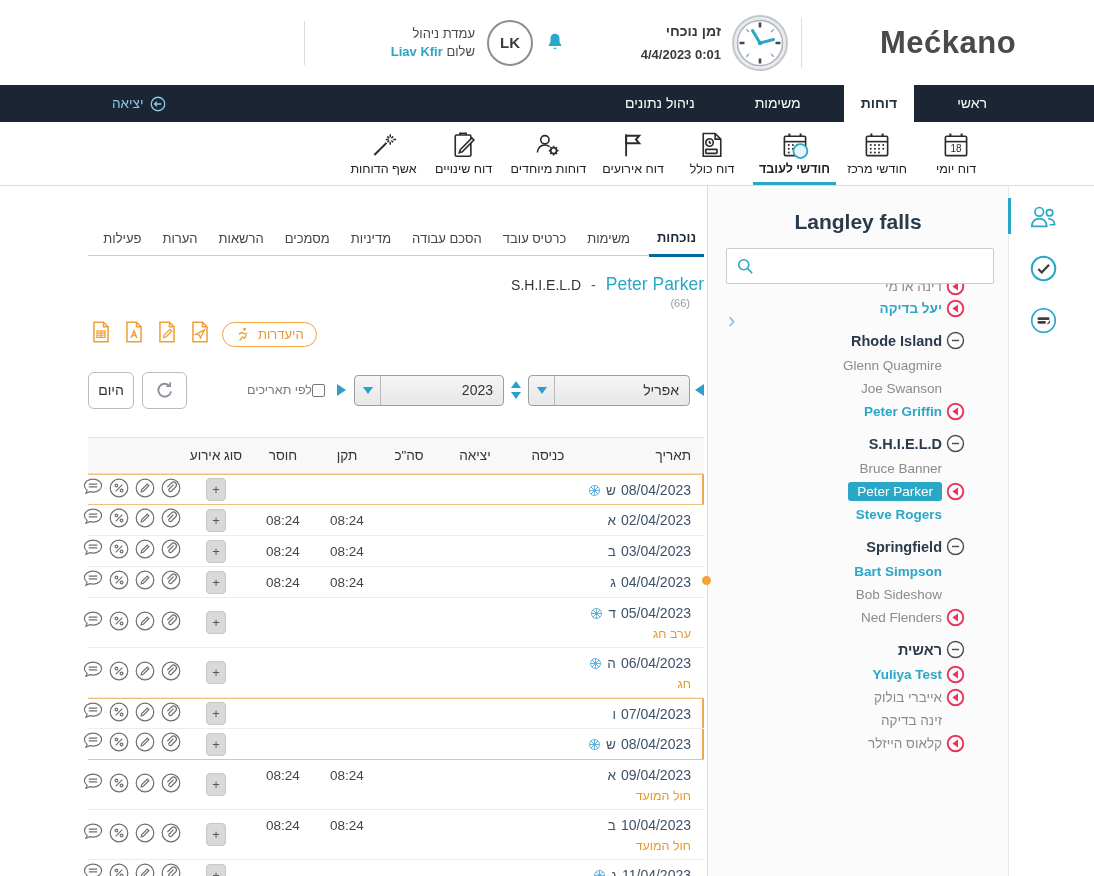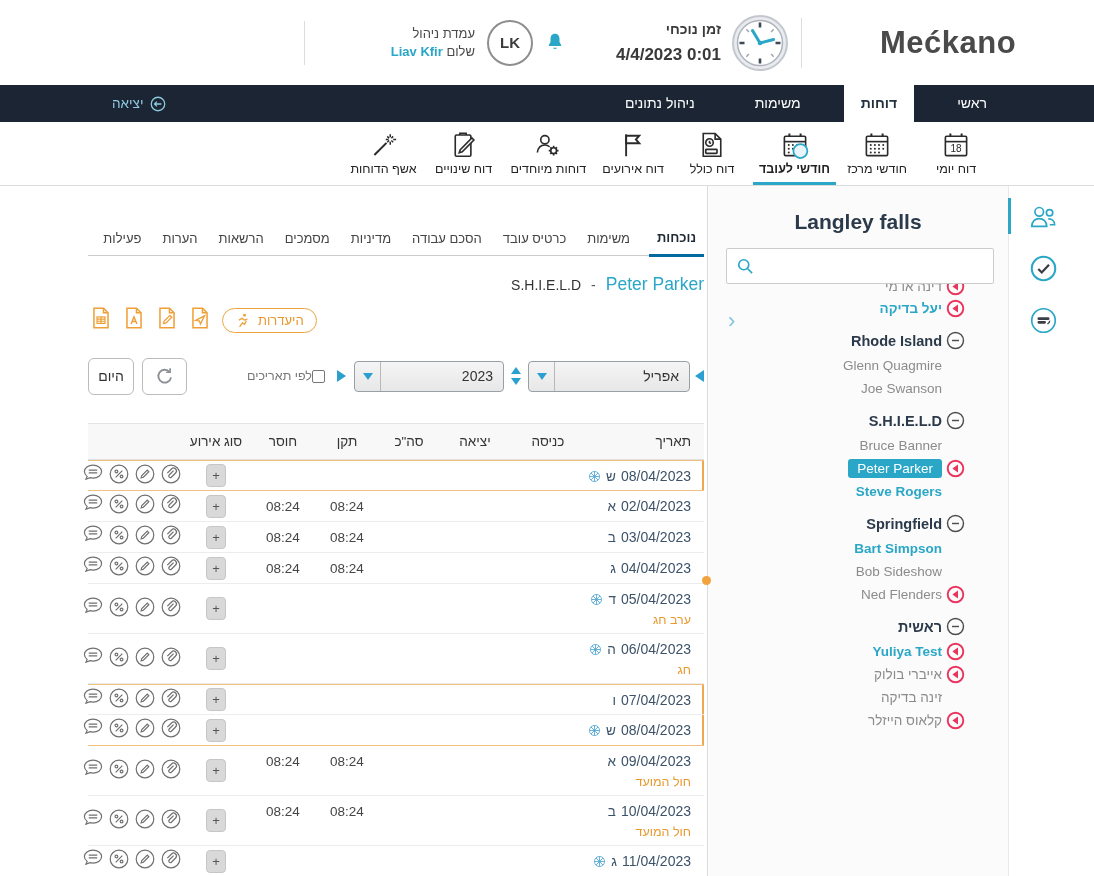--- a/index.html
+++ b/index.html
@@ -7,21 +7,21 @@
   body { font-family:"Liberation Sans","DejaVu Sans",sans-serif; background:#fff; direction:rtl; }
   .ic svg{display:block}
 
   
   .header{height:85px; display:flex; align-items:center; background:#fff;}
   .h-logo{width:292px; text-align:center; font-size:31px; color:#4a4a4a; font-weight:600; letter-spacing:.5px;}
   .h-sep{width:1px; height:50px; background:#ddd;}
   .h-clock{display:flex; align-items:center; gap:10px; margin-right:12px; width:182px;}
   .h-clock-txt{text-align:right;}
   .h-clock-label{font-size:14px; font-weight:bold; color:#3a3a3a;}
-  .h-clock-val{font-size:17px; font-weight:bold; color:#3a3a3a; margin-top:8px;}
+  .h-clock-val{font-size:13px; font-weight:bold; color:#3a3a3a; margin-top:8px;}
   .h-user{display:flex; align-items:center; gap:12px; margin-right:42px;}
   .avatar{width:46px; height:46px; border-radius:50%; border:2px solid #8e8e8e; background:#fff;
           display:flex; align-items:center; justify-content:center; font-weight:bold; font-size:15px; color:#3c3c3c;}
   .h-user-txt{text-align:right;}
   .h-station{font-size:13px; color:#4a4a4a;}
   .h-greet{font-size:13px; color:#4a4a4a; margin-top:3px;}
   .h-greet .uname{color:#2aa7c7; font-weight:bold;}
   .h-sep2{width:1px; height:44px; background:#ddd; margin-right:86px;}
 
   
@@ -367,20 +367,31 @@
           <span class="g-name">Rhode Island</span>
         </div>
         <div class="m-row">
           <span class="icon-slot"></span>
           <span class="m-name gray">Glenn Quagmire</span>
         </div>
         <div class="m-row">
           <span class="icon-slot"></span>
           <span class="m-name gray">Joe Swanson</span>
         </div>
+        <div class="m-row">
+          <span class="icon-slot">
+            <span class="ic">
+              <svg width="19" height="19" viewBox="0 0 20 20" fill="none">
+                <circle cx="10" cy="10" r="8.2" stroke="#e9355e" stroke-width="2"></circle>
+                <path d="M12.6 5.7 6.7 10l5.9 4.3z" fill="#e9355e"></path>
+              </svg>
+            </span>
+          </span>
+          <span class="m-name teal">Peter Griffin</span>
+        </div>
         <div class="g-row">
           <span class="icon-slot">
             <span class="ic">
               <svg width="19" height="19" viewBox="0 0 20 20" fill="none" stroke="#4d4d4d" stroke-width="1.5">
                 <circle cx="10" cy="10" r="8.4"></circle>
                 <path d="M6.3 10h7.4"></path>
               </svg>
             </span>
           </span>
           <span class="g-name">S.H.I.E.L.D</span>
@@ -497,20 +508,21 @@
           <div class="etab">הרשאות</div>
           <div class="etab">הערות</div>
           <div class="etab">פעילות</div>
         </div>
 
       <div class="emp-line">
         <span class="emp-name">Peter Parker</span>
         <span class="emp-dash">-</span>
         <span class="emp-group">S.H.I.E.L.D</span>
       </div>
+      <div class="emp-num">(66)</div>
 
       <div class="export-row">
         <span id="export-icons" style="display:flex;gap:7px">
             <span class="exp-btn"><svg width="26" height="26" viewBox="0 0 24 24" fill="none" stroke="#ef9f36" stroke-width="1.4">
                 <path d="M5.5 3h8.8l4.2 4.2V21H5.5z"></path>
                 <path d="M14.3 3v4.2h4.2"></path>
                 <rect x="8.3" y="11" width="7.4" height="6" stroke-width="1.1"></rect>
                 <path d="M8.3 13h7.4M8.3 15h7.4M12 11v6" stroke-width="1.1"></path>
               </svg></span>
             <span class="exp-btn"><svg width="26" height="26" viewBox="0 0 24 24" fill="none" stroke="#ef9f36" stroke-width="1.4">

